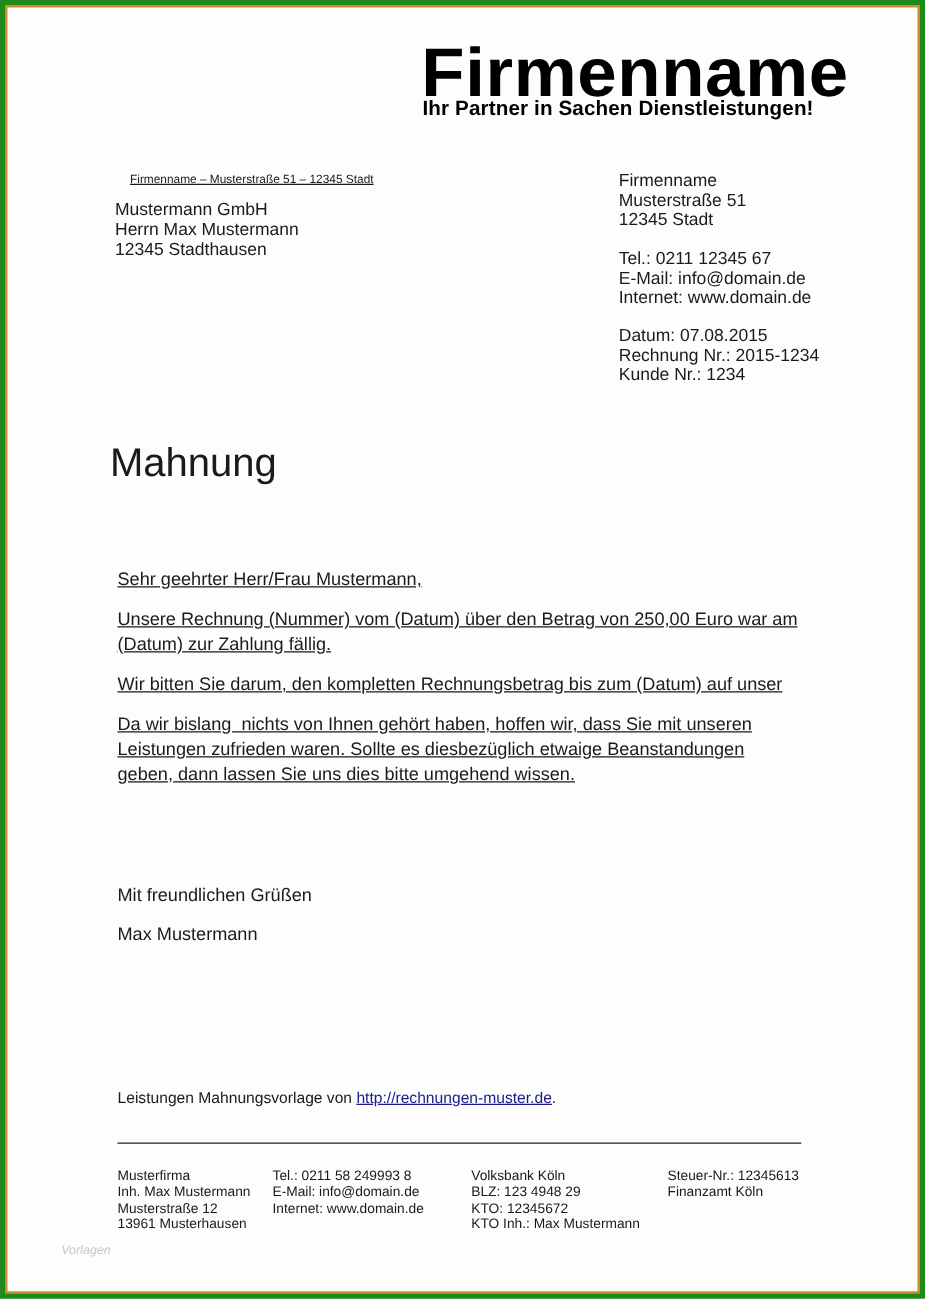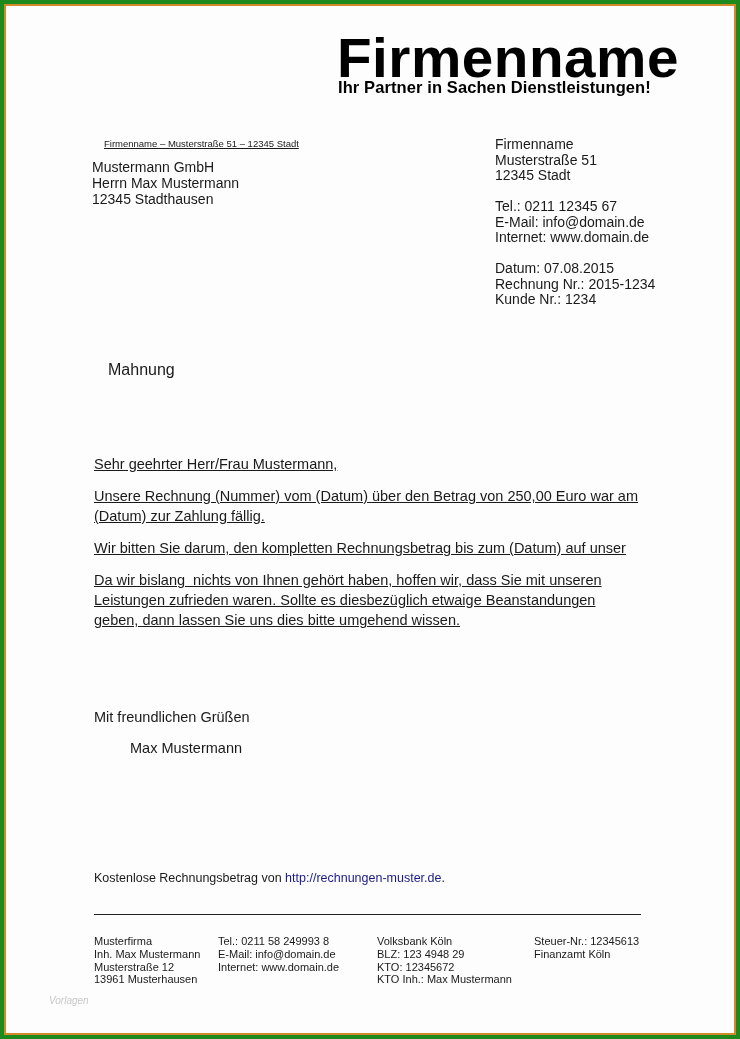--- a/index.html
+++ b/index.html
@@ -26,27 +26,27 @@
     left: 338px; top: 77px; font-size: 16.5px; font-weight: bold; color: #000;
     line-height: 20px; letter-spacing: 0.1px;
   }
   .sender-line {
     left: 92px; top: 138px; font-size: 9.5px; text-decoration: underline; line-height: 12px; margin-left: 12px;
   }
   .recipient { left: 92px; top: 159px; font-size: 14px; line-height: 16px; }
   .recipient div, .sender-block div { white-space: nowrap; }
   .sender-block { left: 495px; top: 137px; font-size: 14px; line-height: 15.5px; }
   .sender-block .gap { height: 15.5px; }
-  .subject { left: 108px; top: 356px; font-size: 16px; line-height: 28px; }
+  .subject { left: 88px; top: 356px; font-size: 32px; line-height: 28px; }
   .letter-body { left: 94px; top: 442px; width: 560px; font-size: 14.5px; line-height: 20px; white-space: normal; }
   .letter-body p { margin: 12px 0 10px 0; white-space: nowrap; text-decoration: underline; }
   .closing { left: 94px; top: 707px; font-size: 14.5px; line-height: 20px; }
-  .closing .sig { margin-top: 11px; margin-left: 36px; }
+  .closing .sig { margin-top: 11px; }
   .source { left: 94px; top: 870px; font-size: 12.5px; line-height: 16px; }
-  .source a { color: #1a1a8a; }
+  .source a { color: #1a1a8a; text-decoration: underline; }
   .rule { position: absolute; left: 94px; top: 914px; width: 547px; height: 0; border-top: 1.5px solid #222; }
   .footer-col { top: 935px; font-size: 11px; line-height: 12.8px; }
   .footer-col div { white-space: nowrap; }
   .watermark { left: 49px; top: 995px; font-size: 10px; color: #c8c8c8; font-style: italic; }
 </style>
 </head>
 <body>
 
 <div class="frame"></div>
 <div class="page"></div>
@@ -93,21 +93,21 @@
     <span>geben, dann lassen Sie uns dies bitte umgehend wissen.</span>
   </p>
 </div>
 
 <div class="abs closing">
   <div>Mit freundlichen Grüßen</div>
   <div class="sig">Max Mustermann</div>
 </div>
 
 <div class="abs source">
-  <span style="white-space:pre">Kostenlose Rechnungsbetrag von </span><a>http://rechnungen-muster.de</a><span>.</span>
+  <span style="white-space:pre">Leistungen Mahnungsvorlage von </span><a>http://rechnungen-muster.de</a><span>.</span>
 </div>
 
 <div class="rule"></div>
 
 <div class="abs footer-col" style="left:94px">
   <div>Musterfirma</div>
   <div>Inh. Max Mustermann</div>
   <div>Musterstraße 12</div>
   <div>13961 Musterhausen</div>
 </div>

